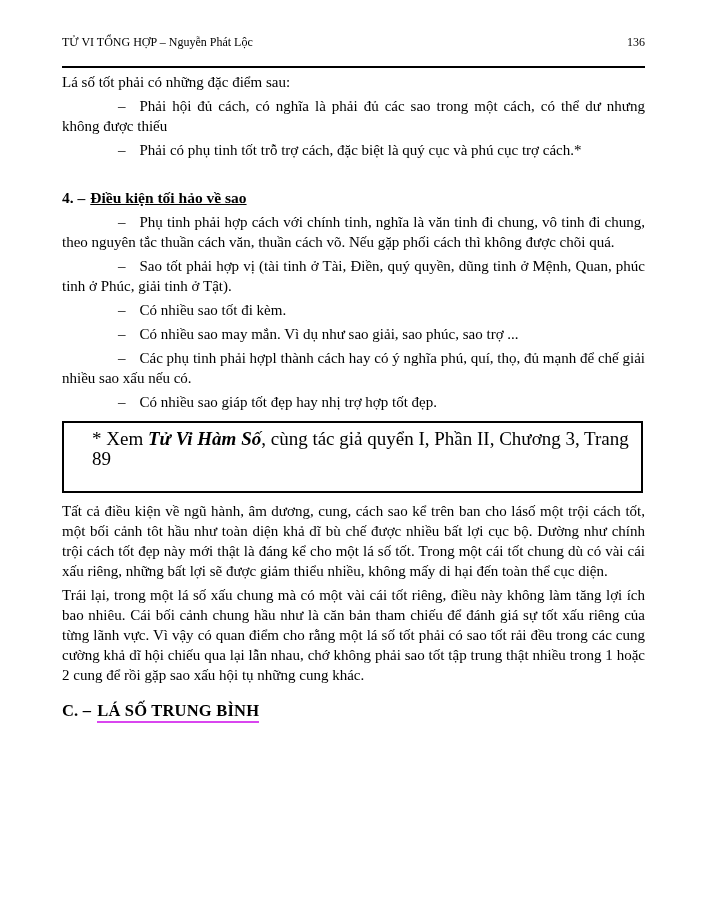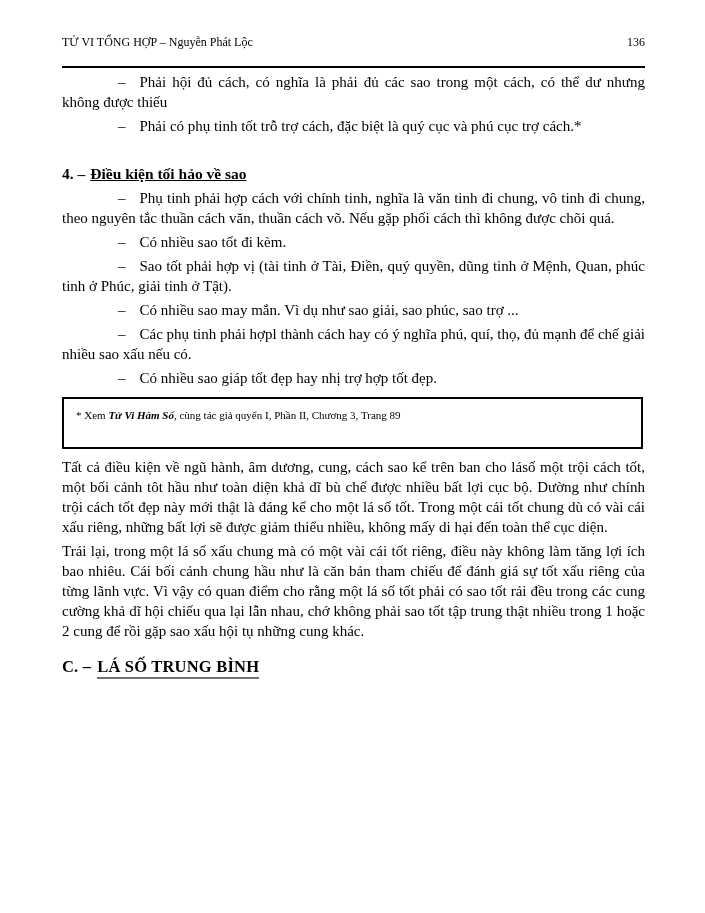--- a/index.html
+++ b/index.html
@@ -41,65 +41,66 @@
     font-size: 15.5px;
     line-height: 21px;
     font-weight: bold;
     margin: 27px 0 4px 0;
   }
   h3.sec .num { margin-right: 5px; }
   h3.sec .und { text-decoration: underline; }
   .footnote-box {
     border: 2px solid #000;
     margin: 9px 2px 8px 0;
-    padding: 6px 12px 22px 12px;
-    font-size: 11px;
+    padding: 6px 12px 22px 28px;
+    font-size: 19px;
     line-height: 20px;
   }
   .footnote-box p { margin: 0; }
   .bi { font-weight: bold; font-style: italic; }
   h2.chap {
     font-size: 16.5px;
     line-height: 22px;
     font-weight: bold;
     margin: 15px 0 0 0;
     letter-spacing: 0.2px;
   }
   h2.chap .num { margin-right: 6px; }
-  h2.chap .und { border-bottom: 2px solid #737373; padding-bottom: 1px; }
+  h2.chap .und { border-bottom: 2px solid #d946ef; padding-bottom: 1px; }
 </style>
 </head>
 <body>
 
 <div class="page">
 
   <div class="hdr">
     <span>TỬ VI TỔNG HỢP – Nguyễn Phát Lộc</span>
     <span>136</span>
   </div>
 
   <hr class="rule">
 
   <div class="body-text">
 
+    <p class="para">Lá số tốt phải có những đặc điểm sau:</p>
 
     <p class="bullet"><span class="dash">–</span><span class="gap"></span><span>Phải hội đủ cách, có nghĩa là phải đủ các sao trong một cách, có thể dư nhưng không được thiếu</span></p>
 
 
 
     <p class="bullet"><span class="dash">–</span><span class="gap"></span><span>Phải có phụ tinh tốt trỗ trợ cách, đặc biệt là quý cục và phú cục trợ cách.*</span></p>
 
     <h3 class="sec"><span class="num">4. –</span><span class="und">Điều kiện tối hảo về sao</span></h3>
 
 
     <p class="bullet"><span class="dash">–</span><span class="gap"></span><span>Phụ tinh phải hợp cách với chính tinh, nghĩa là văn tinh đi chung, vô tinh đi chung, theo nguyên tắc thuần cách văn, thuần cách võ. Nếu gặp phối cách thì không được chõi quá.</span></p>
 
+    <p class="bullet"><span class="dash">–</span><span class="gap"></span><span>Sao tốt phải hợp vị (tài tinh ở Tài, Điền, quý quyền, dũng tinh ở Mệnh, Quan, phúc tinh ở Phúc, giải tinh ở Tật).</span></p>
+
     <p class="bullet"><span class="dash">–</span><span class="gap"></span><span>Có nhiều sao tốt đi kèm.</span></p>
-
-    <p class="bullet"><span class="dash">–</span><span class="gap"></span><span>Sao tốt phải hợp vị (tài tinh ở Tài, Điền, quý quyền, dũng tinh ở Mệnh, Quan, phúc tinh ở Phúc, giải tinh ở Tật).</span></p>
 
 
     <p class="bullet"><span class="dash">–</span><span class="gap"></span><span>Có nhiều sao may mắn. Vì dụ như sao giải, sao phúc, sao trợ ...</span></p>
 
     <p class="bullet"><span class="dash">–</span><span class="gap"></span><span>Các phụ tinh phải hợpl thành cách hay có ý nghĩa phú, quí, thọ, đủ mạnh để chế giải nhiều sao xấu nếu có.</span></p>
 
     <p class="bullet"><span class="dash">–</span><span class="gap"></span><span>Có nhiều sao giáp tốt đẹp hay nhị trợ hợp tốt đẹp.</span></p>
 
     <div class="footnote-box">
       <p><span>* Xem </span><span class="bi">Tử Vi Hàm Số</span><span>, cùng tác giả quyển I, Phần II, Chương 3, Trang 89</span></p>

